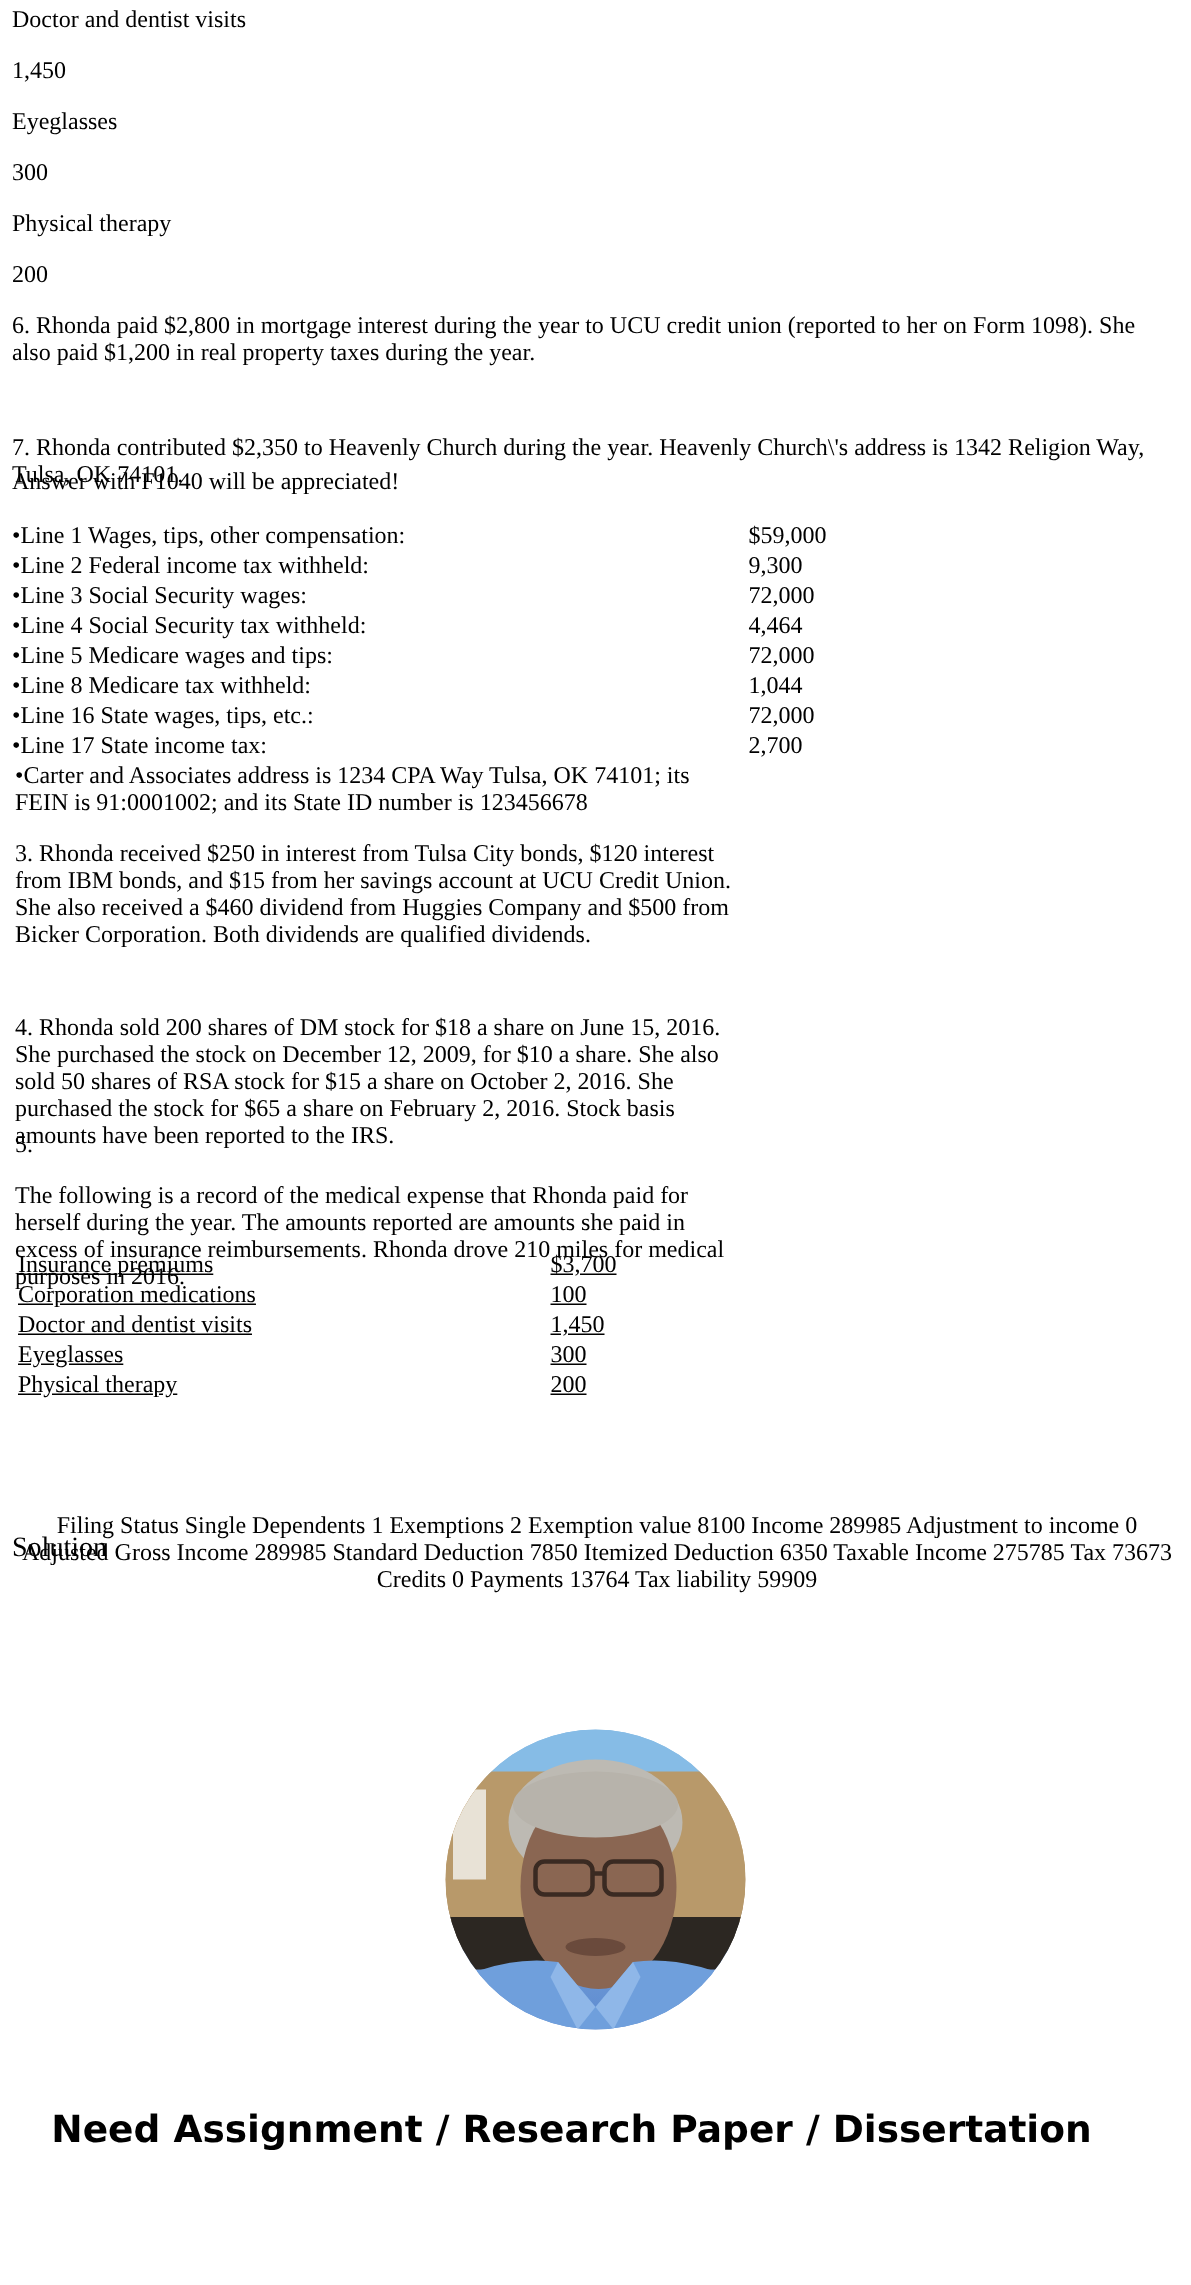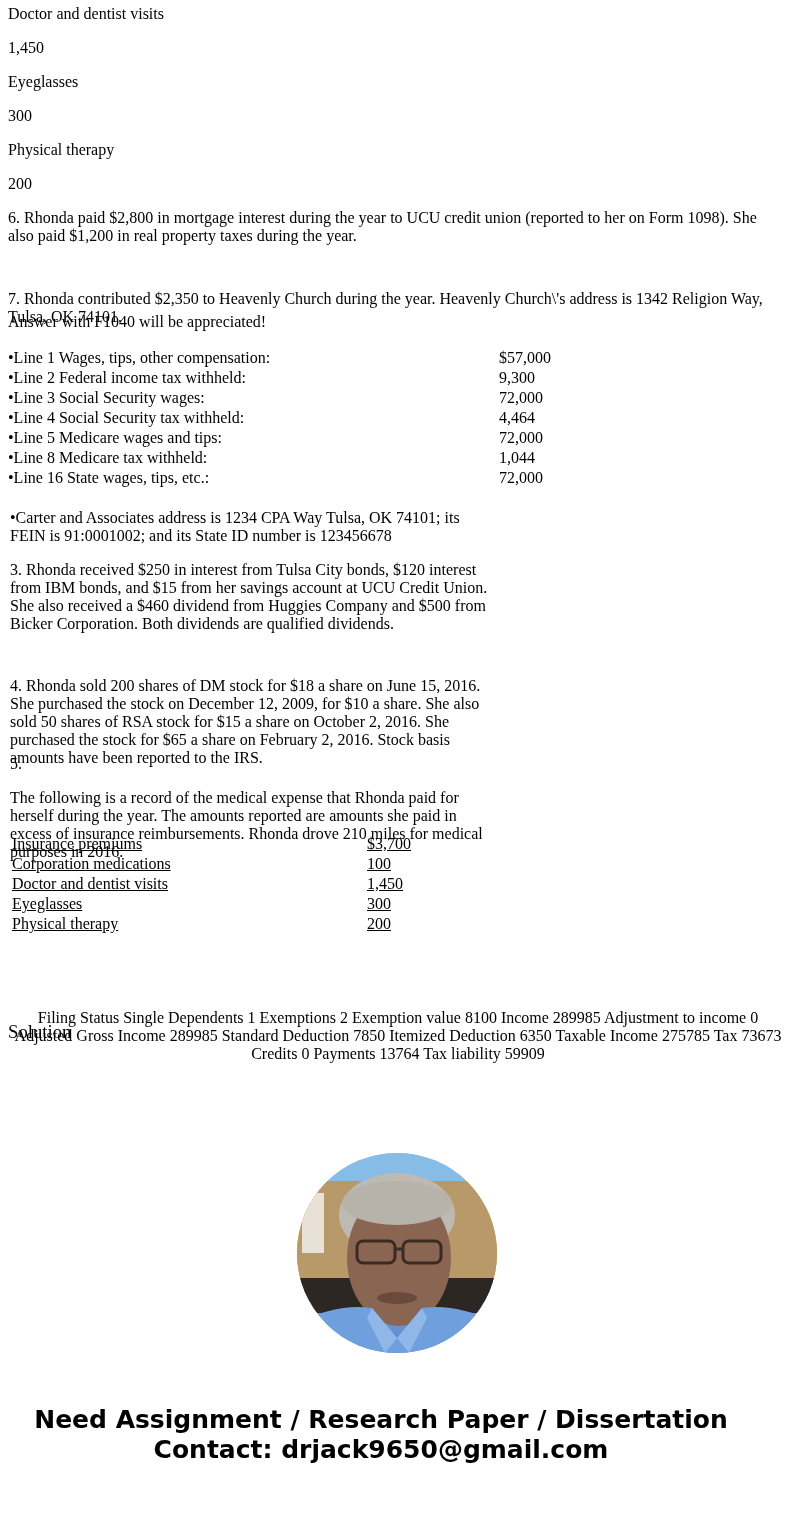--- a/index.html
+++ b/index.html
@@ -44,21 +44,21 @@
 <p class="abs" style="left:8px; top:175px;">200</p>
 
 <p class="abs" style="left:8px; top:209px; width:778px;">6. Rhonda paid $2,800 in mortgage interest during the year to UCU credit union (reported to her on Form 1098). She also paid $1,200 in real property taxes during the year.</p>
 <p class="abs" style="left:8px; top:274px; width:778px;margin-top:16px;">7. Rhonda contributed $2,350 to Heavenly Church during the year. Heavenly Church\'s address is 1342 Religion Way, Tulsa, OK 74101.</p>
 <p class="abs" style="left:8px; top:313px;">Answer with F1040 will be appreciated!</p>
 
 <table class="kv-table abs" style="left:8px; top:348px; width:560px;">
   <tbody>
     <tr>
         <td style="width:491px;">•Line 1 Wages, tips, other compensation:</td>
-        <td>$57,000</td>
+        <td>$59,000</td>
       </tr>
     <tr>
         <td>•Line 2 Federal income tax withheld:</td>
         <td>9,300</td>
       </tr>
     <tr>
         <td>•Line 3 Social Security wages:</td>
         <td>72,000</td>
       </tr>
     <tr>
@@ -69,20 +69,24 @@
         <td>•Line 5 Medicare wages and tips:</td>
         <td>72,000</td>
       </tr>
     <tr>
         <td>•Line 8 Medicare tax withheld:</td>
         <td>1,044</td>
       </tr>
     <tr>
         <td>•Line 16 State wages, tips, etc.:</td>
         <td>72,000</td>
+      </tr>
+    <tr>
+        <td>•Line 17 State income tax:</td>
+        <td>2,700</td>
       </tr>
   </tbody>
 </table>
 <p class="abs" style="left:10px; top:509px; width:470px;">•Carter and Associates address is 1234 CPA Way Tulsa, OK 74101; its FEIN is 91:0001002; and its State ID number is 123456678</p>
 
 <p class="abs" style="left:10px; top:561px; width:485px;">3. Rhonda received $250 in interest from Tulsa City bonds, $120 interest from IBM bonds, and $15 from her savings account at UCU Credit Union. She also received a $460 dividend from Huggies Company and $500 from Bicker Corporation. Both dividends are qualified dividends.</p>
 
 <p class="abs" style="left:10px; top:649px; width:485px;margin-top:28px;">4. Rhonda sold 200 shares of DM stock for $18 a share on June 15, 2016. She purchased the stock on December 12, 2009, for $10 a share. She also sold 50 shares of RSA stock for $15 a share on October 2, 2016. She purchased the stock for $65 a share on February 2, 2016. Stock basis amounts have been reported to the IRS.</p>
 
 <p class="abs" style="left:10px; top:755px;">5.</p>
@@ -130,14 +134,13 @@
     <line x1="98" y1="96" x2="106" y2="96" stroke="#3a2a22" stroke-width="3"></line>
     <ellipse cx="100" cy="145" rx="20" ry="6" fill="#6a4a3c"></ellipse>
     <path d="M0 200 L0 170 Q40 150 75 155 L100 185 L125 155 Q160 150 200 170 L200 200 Z" fill="#6f9fdc"></path>
     <path d="M75 155 L100 185 L88 200 L70 165 Z" fill="#8fb7e8"></path>
     <path d="M125 155 L100 185 L112 200 L130 165 Z" fill="#8fb7e8"></path>
   </svg>
 </div>
 
 <div class="promo">
   <div>Need Assignment / Research Paper / Dissertation</div>
-  <div>Contact: drjack9650@gmail.com</div>
 </div>
 
 </body></html>

